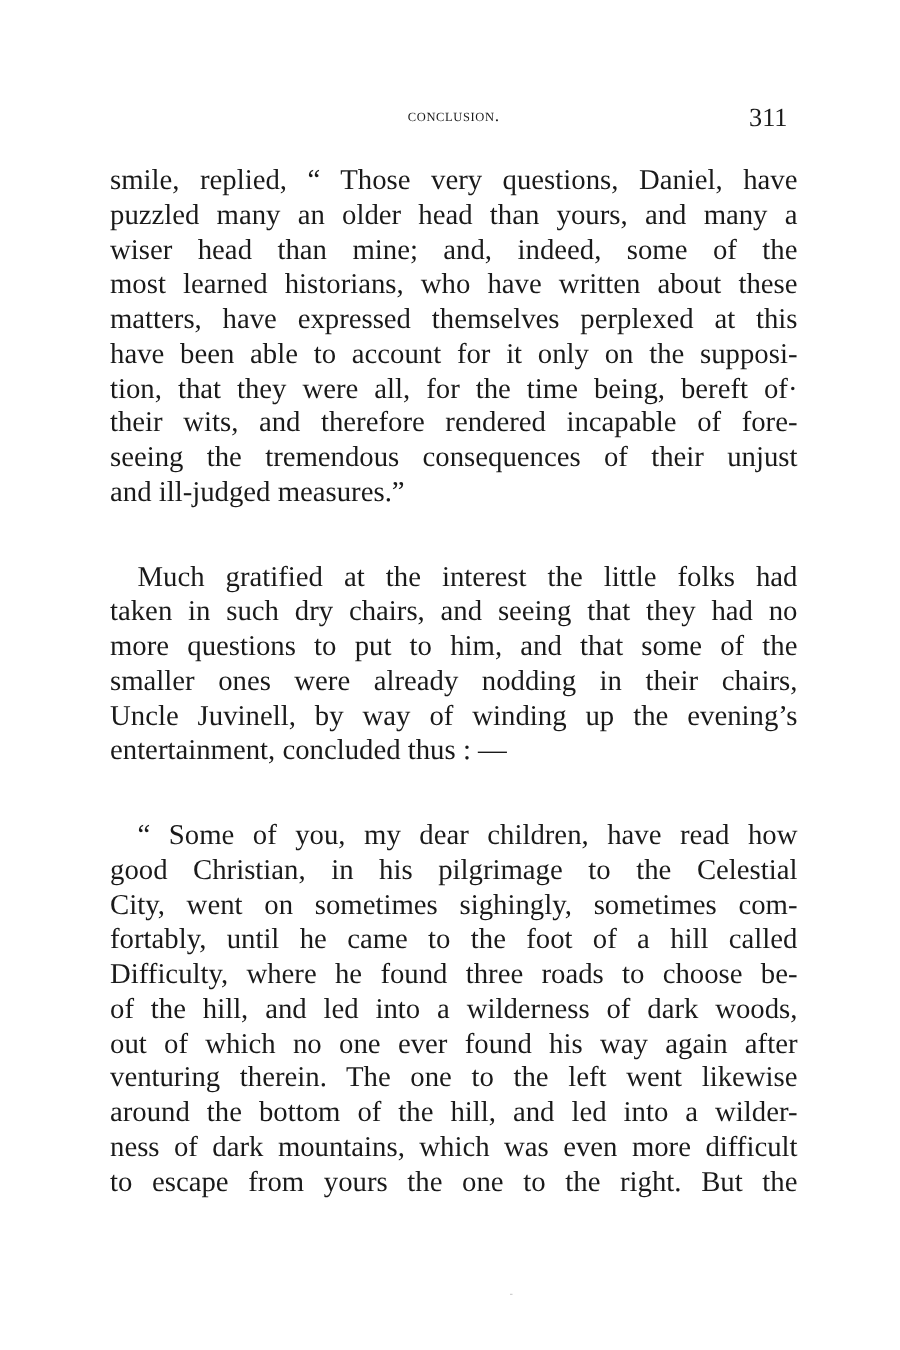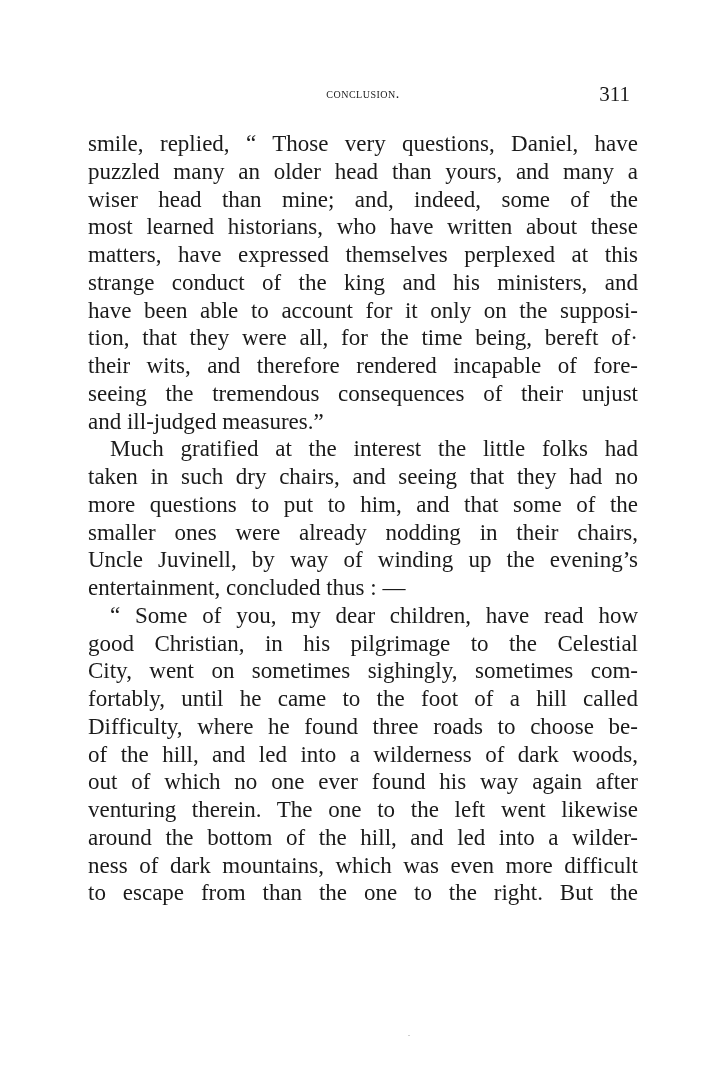--- a/index.html
+++ b/index.html
@@ -57,20 +57,21 @@
       font-size: 23px;
       white-space: nowrap;
       text-align: justify;
       text-align-last: justify;
     }
     .line.last {
       text-align-last: left;
     }
     .line.indent {
       padding-left: 22px;
+      margin-top: 40px;
     }
     .specks {
       position: absolute;
       left: 396px;
       top: 1035px;
       width: 2px;
       height: 1px;
       background: #d0d0d0;
     }
   </style>
@@ -82,21 +83,20 @@
     <span class="running-title">CONCLUSION.</span>
     <span class="page-number">311</span>
   </div>
 
   <div class="body-text" id="body-text">
       <span class="line">smile, replied, “ Those very questions, Daniel, have</span>
       <span class="line">puzzled many an older head than yours, and many a</span>
       <span class="line">wiser head than mine; and, indeed, some of the</span>
       <span class="line">most learned historians, who have written about these</span>
       <span class="line">matters, have expressed themselves perplexed at this</span>
-      <span class="line">strange conduct of the king and his ministers, and</span>
       <span class="line">have been able to account for it only on the supposi-</span>
       <span class="line">tion, that they were all, for the time being, bereft of·</span>
       <span class="line">their wits, and therefore rendered incapable of fore-</span>
       <span class="line">seeing the tremendous consequences of their unjust</span>
       <span class="line last">and ill-judged measures.”</span>
       <span class="line indent">Much gratified at the interest the little folks had</span>
       <span class="line">taken in such dry chairs, and seeing that they had no</span>
       <span class="line">more questions to put to him, and that some of the</span>
       <span class="line">smaller ones were already nodding in their chairs,</span>
       <span class="line">Uncle Juvinell, by way of winding up the evening’s</span>
@@ -104,17 +104,17 @@
       <span class="line indent">“ Some of you, my dear children, have read how</span>
       <span class="line">good Christian, in his pilgrimage to the Celestial</span>
       <span class="line">City, went on sometimes sighingly, sometimes com-</span>
       <span class="line">fortably, until he came to the foot of a hill called</span>
       <span class="line">Difficulty, where he found three roads to choose be-</span>
       <span class="line">of the hill, and led into a wilderness of dark woods,</span>
       <span class="line">out of which no one ever found his way again after</span>
       <span class="line">venturing therein.  The one to the left went likewise</span>
       <span class="line">around the bottom of the hill, and led into a wilder-</span>
       <span class="line">ness of dark mountains, which was even more difficult</span>
-      <span class="line">to escape from than the one to the right.  But the</span>
+      <span class="line">to escape from yours the one to the right.  But the</span>
     </div>
 
   <div class="specks"></div>
 </div>
 
 </body></html>

